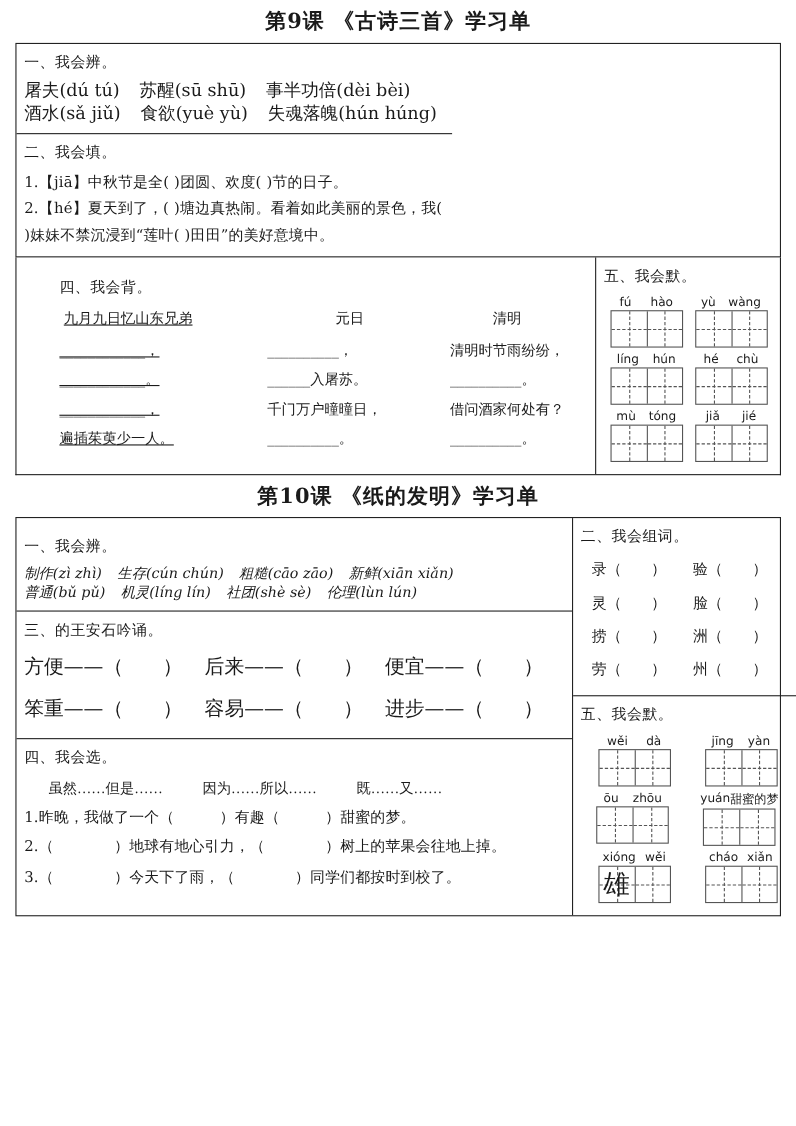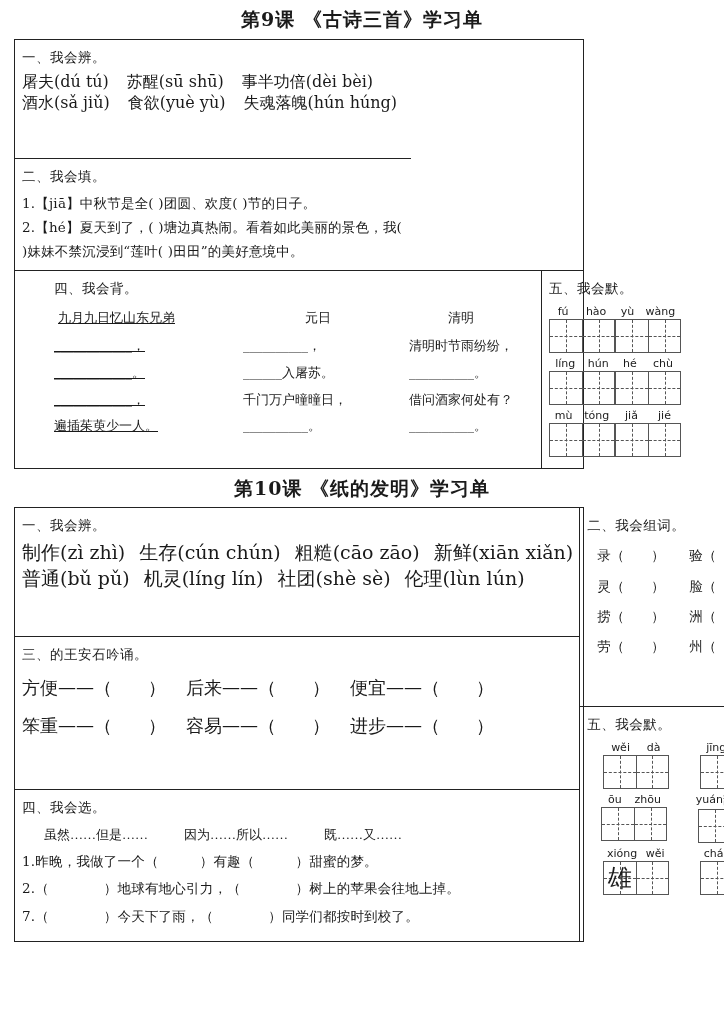--- a/index.html
+++ b/index.html
@@ -21,38 +21,39 @@
     letter-spacing:1px;
     line-height:1.25;
     padding:8px 0 7px 0;
   }
 
   
   .frame{
     border:1.6px solid #222;
     display:flex;
     box-sizing:border-box;
-    width:570px;
+    width:696px;
+    align-items:center;
   }
   .col{box-sizing:border-box;display:flex;flex-direction:column;}
   .col-left{flex:0 0 396px;}
   .col-right{flex:1 1 auto;border-left:1.3px solid #222;}
   .cell{box-sizing:border-box;padding:5px 6px 7px 7px;}
-  .cell + .cell{border-top:1.3px solid #222;margin-top:37px;}
+  .cell + .cell{border-top:1.3px solid #222;}
 
   
   .sec-h{font-size:13.5px;line-height:1.7;margin:1px 0 3px 0;letter-spacing:.5px;}
   .ln-wrap{font-size:13.5px;line-height:1.78;letter-spacing:.2px;}
   .indent{text-indent:26px;}
 
   
   .bian-row{display:flex;align-items:baseline;}
   .bian-row .item{white-space:nowrap;}
   .p1 .bian-row{gap:18px;}
-  .p2 .bian-row{gap:14px;font-size:19px;}
+  .p2 .bian-row{gap:14px;font-size:13px;font-style:italic;}
 
   
   .bei{display:flex;padding-top:2px;}
   .bei .bcol{flex:1 1 0;font-size:13px;line-height:2.05;}
   .bei .bcol.c1{flex:0 0 185px;text-decoration:underline;}
   .bei .bcol.c2{flex:0 0 150px;text-align:left;padding-left:4px;}
   .bei .bcol.c3{flex:0 0 auto;padding-left:16px;}
   .bei .btitle{text-align:center;margin-bottom:2px;}
   .bei .btitle.left{text-align:left;padding-left:4px;}
   .bline{white-space:nowrap;}
@@ -306,21 +307,21 @@
 
       <div class="cell" style="padding-bottom:10px;">
         <div class="sec-h">四、我会选。</div>
         <div class="xuan-opts">
           <span class="op">虽然……但是……</span>
           <span class="op">因为……所以……</span>
           <span class="op">既……又……</span>
         </div>
         <div class="ln-wrap" style="line-height:2.05;">1.昨晚，我做了一个（　　　）有趣（　　　）甜蜜的梦。</div>
         <div class="ln-wrap" style="line-height:2.05;">2.（　　　　）地球有地心引力，（　　　　）树上的苹果会往地上掉。</div>
-        <div class="ln-wrap" style="line-height:2.05;">7.（　　　　）今天下了雨，（　　　　）同学们都按时到校了。</div>
+        <div class="ln-wrap" style="line-height:2.05;">3.（　　　　）今天下了雨，（　　　　）同学们都按时到校了。</div>
       </div>
     </div>
 
     <div class="col col-right">
 
       <div class="cell">
         <div class="sec-h">二、我会组词。</div>
         <div class="zuci-row">
           <span class="zc">录（　　）</span>
           <span class="zc">验（　　）</span>

